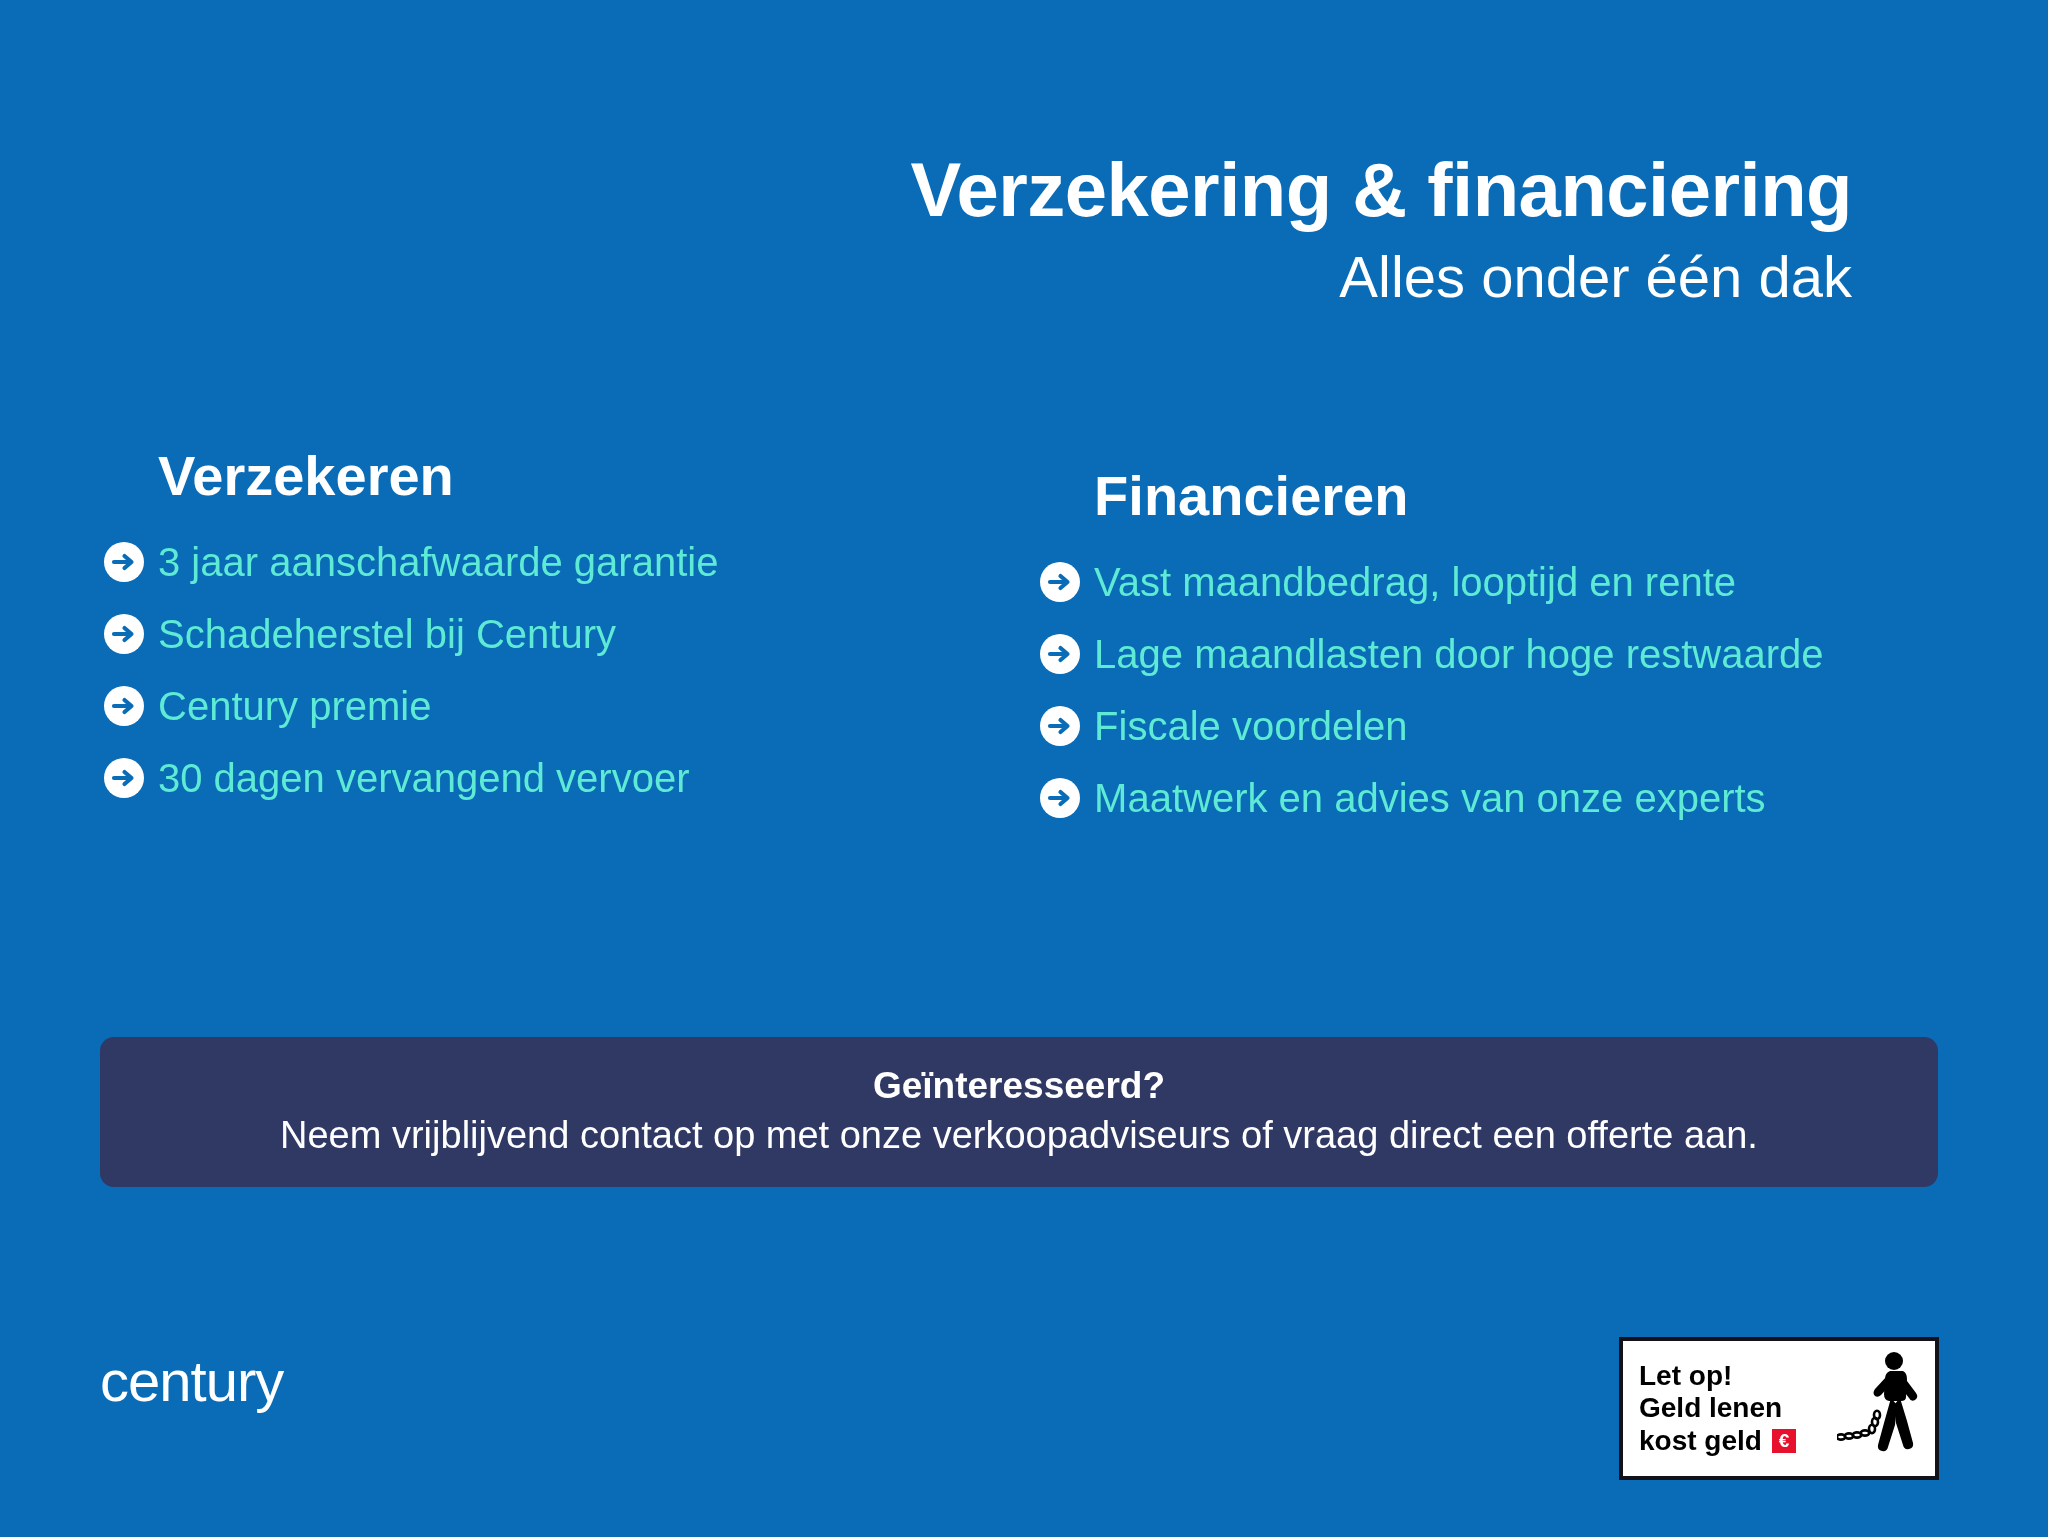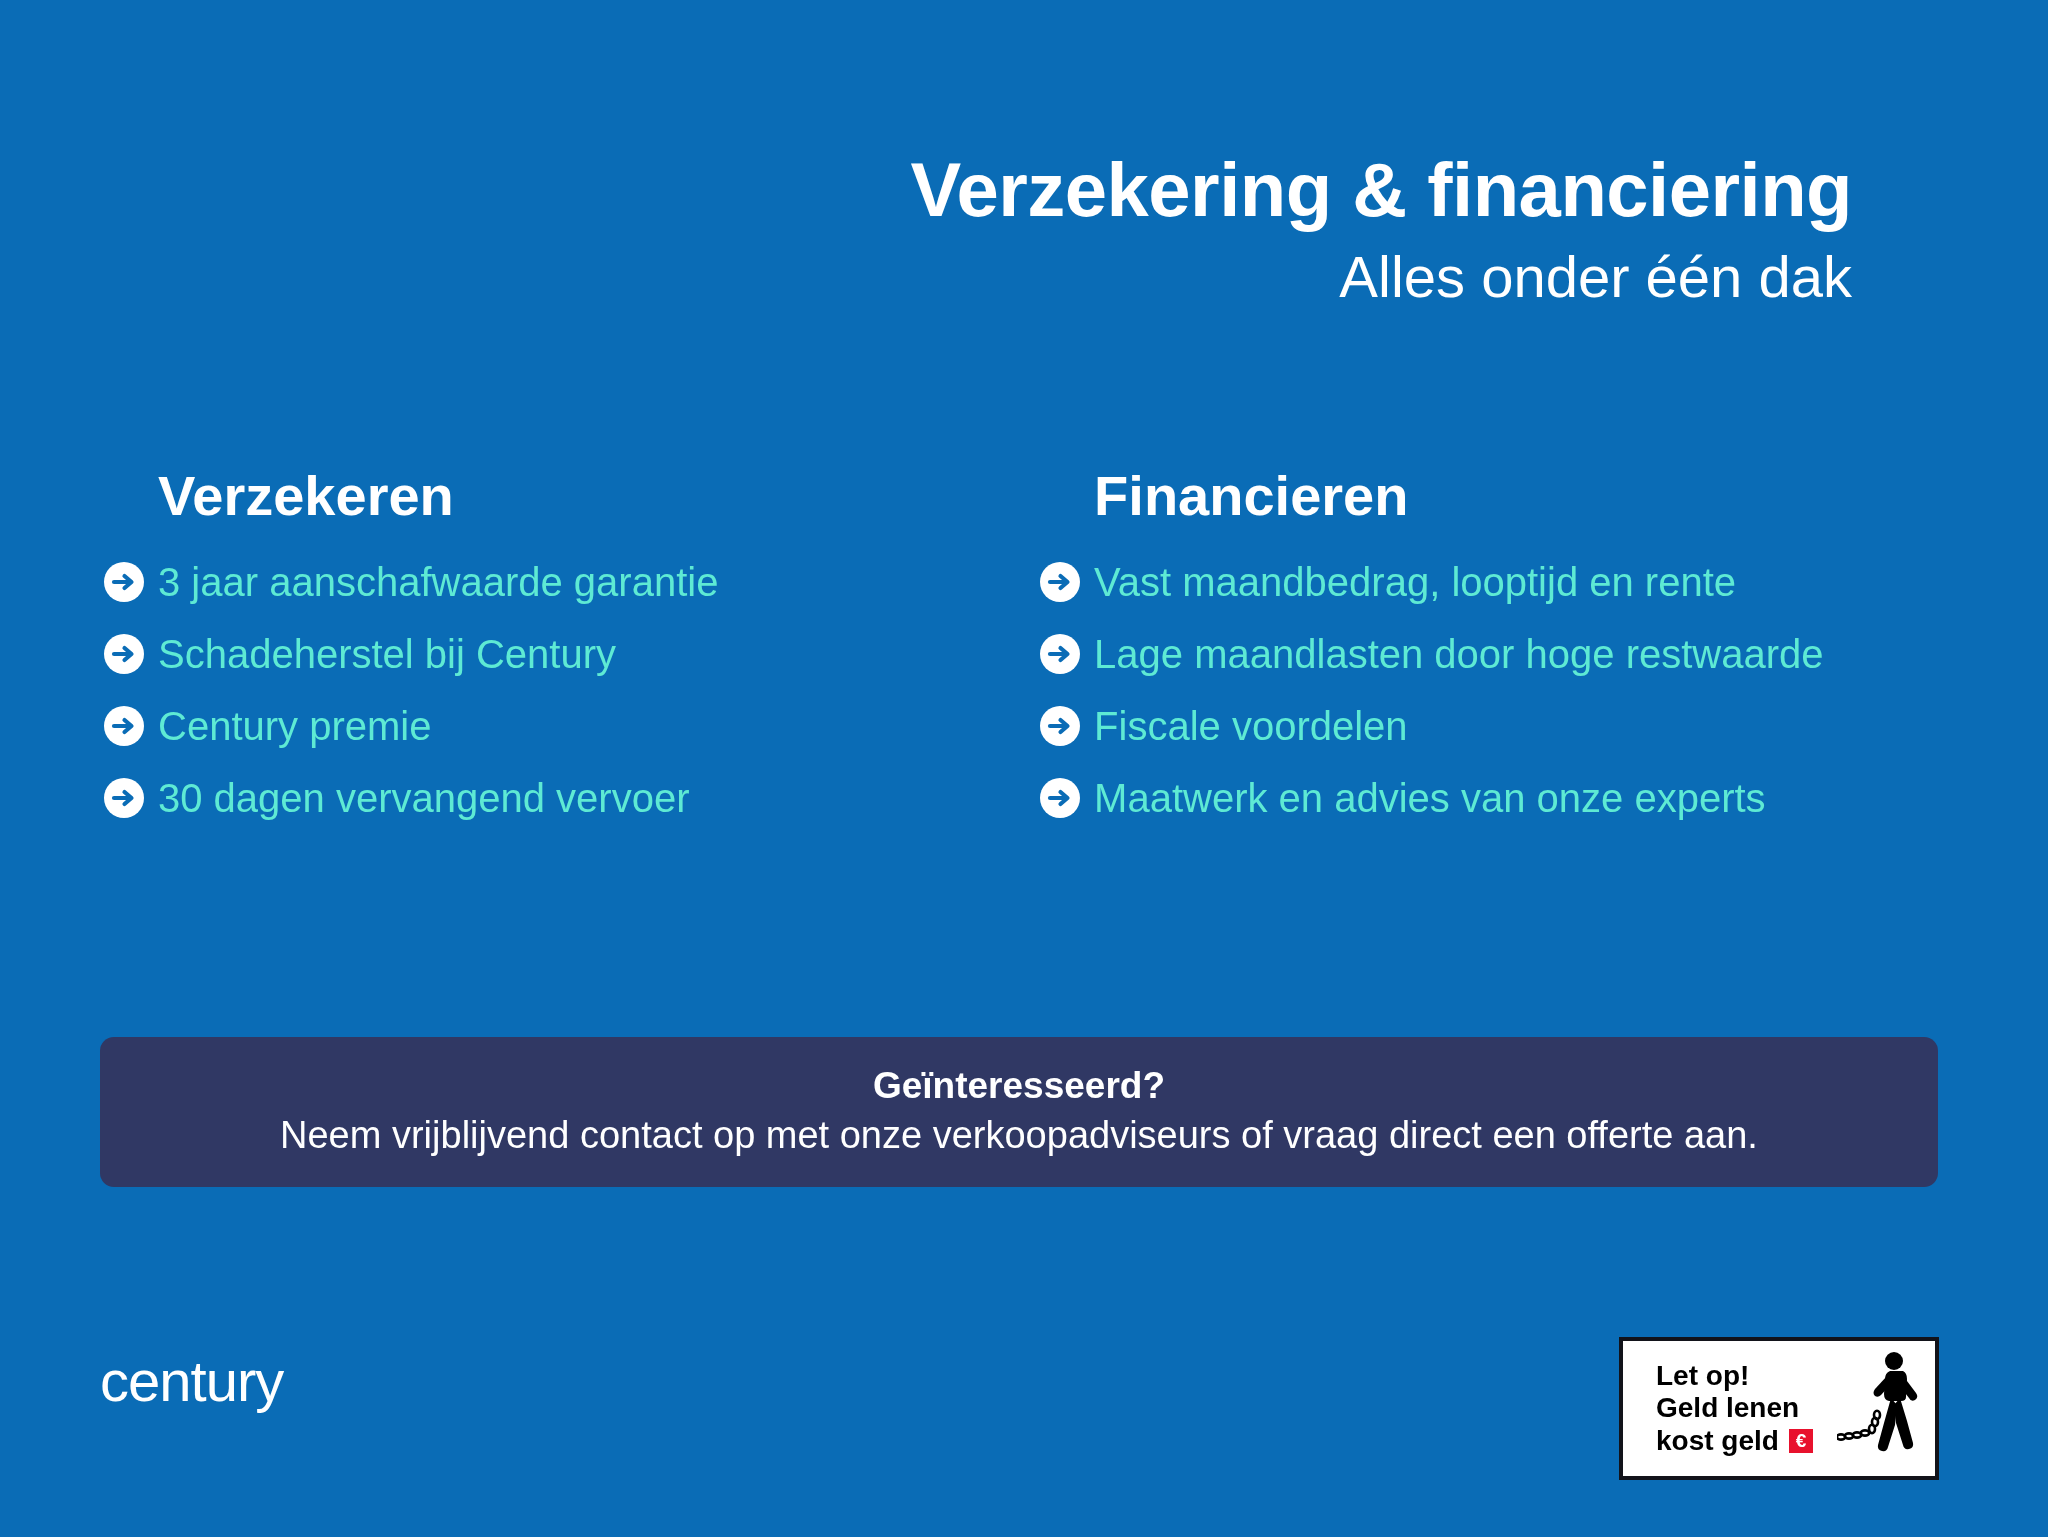--- a/index.html
+++ b/index.html
@@ -50,21 +50,21 @@
   }
 
   
   .columns {
     position: absolute;
     left: 100px;
     top: 448px;
     width: 1860px;
     display: flex;
     flex-direction: row;
-    align-items: flex-end;
+    align-items: flex-start;
     gap: 24px;
   }
   .column {
     box-sizing: border-box;
   }
   .column.left  { width: 920px; padding-left: 56px; }
   .column.right { width: 940px; padding-left: 60px; }
 
   .col-heading {
     font-size: 56px;
@@ -162,21 +162,21 @@
     background: #ffffff;
     border: 4px solid #12131a;
     box-sizing: border-box;
     display: flex;
     flex-direction: row;
     align-items: center;
     overflow: hidden;
   }
   .warning-text {
     flex: 1 1 auto;
-    padding-left: 33px;
+    padding-left: 16px;
     color: #000000;
     font-family: "Liberation Sans", sans-serif;
     font-size: 28px;
     font-weight: 700;
     line-height: 1.16;
     white-space: nowrap;
   }
   .warning-line { display: block; }
   .warning-line-3 {
     display: flex;

